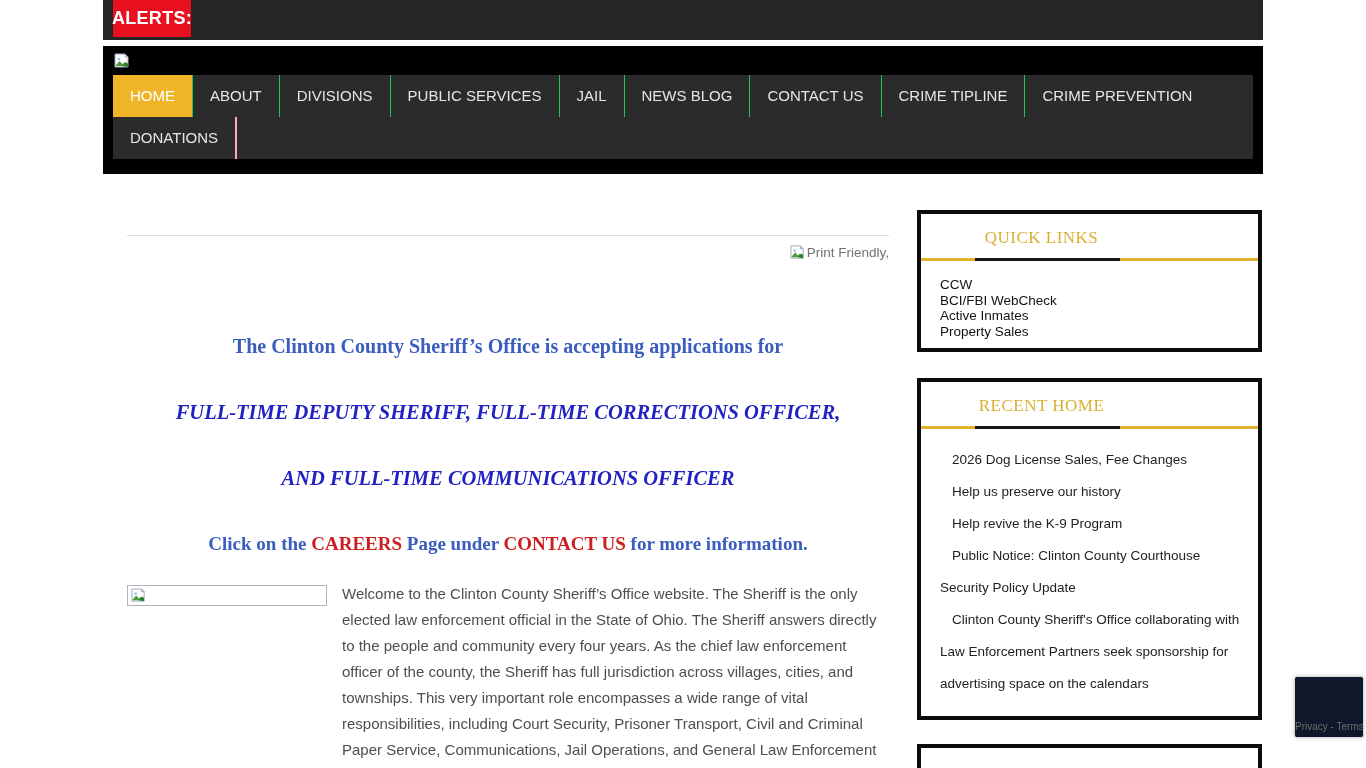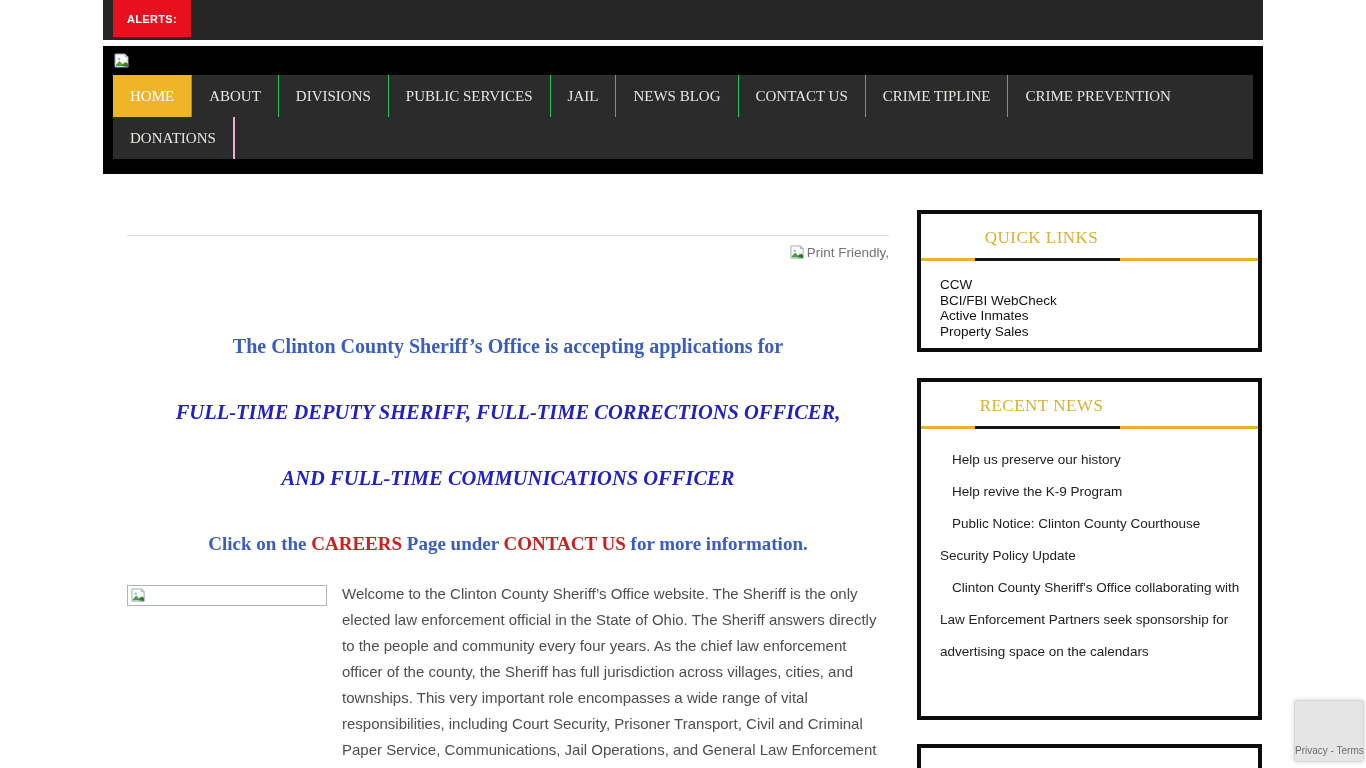--- a/index.html
+++ b/index.html
@@ -3,25 +3,25 @@
 <meta charset="utf-8">
 <style>
   * { margin: 0; padding: 0; box-sizing: border-box; }
   html, body { width: 1366px; height: 768px; background: #ffffff; }
   body { font-family: "Liberation Sans", sans-serif; overflow: hidden; }
   .page { position: relative; width: 1366px; height: 768px; background: #fff; overflow: hidden; }
 
   
   .topbar { position: absolute; left: 103px; top: 0; width: 1160px; height: 40px; background: #262626; }
   .alerts-btn { position: absolute; left: 10px; top: 0; width: 78px; height: 37px; background: #e8101e;
-    color: #fff; font-size: 11px; font-weight: bold; letter-spacing: .3px;
+    color: #fff; font-size: 18px; font-weight: bold; letter-spacing: .3px;
     display: flex; align-items: center; justify-content: center; cursor: pointer; }
 
   
-  .header { position: absolute; left: 103px; top: 46px; width: 1160px; height: 128px; background: #000; font-family: Liberation Serif, serif; }
+  .header { position: absolute; left: 103px; top: 46px; width: 1160px; height: 128px; background: #000; }
   .logo-broken { position: absolute; left: 11px; top: 7px; width: 16px; height: 16px; display: block; }
   .mainnav { position: absolute; left: 10px; top: 29px; width: 1140px; height: 84px; background: #2b2b2b;
     display: flex; flex-wrap: wrap; align-content: flex-start; }
   .nav-item { height: 42px; line-height: 42px; padding: 0 17px; color: #e8e5e1; font-size: 15px;
     cursor: pointer; white-space: nowrap; border-left: 1px solid #22c55e; }
   .nav-item:first-child { border-left: none; }
   .nav-item.active { background: #f0b428; color: #ffffff; border-left: none; }
   .nav-item.row2 { border-left: none; border-right: 2px solid #f9a8d4; }
 
   
@@ -53,22 +53,22 @@
     background: linear-gradient(to right, #e2b42e 0%, #e2b42e 16%, #151515 16%, #151515 59%, #e2b42e 59%, #e2b42e 100%); }
   .quicklinks-box { height: 142px; }
   .quicklinks-list { margin: 16px 14px 0 19px; }
   .quicklink { font-size: 13.5px; line-height: 15.5px; color: #121212; cursor: pointer; }
   .news-box { margin-top: 26px; height: 342px; }
   .news-list { margin: 15px 14px 0 19px; }
   .news-item { font-size: 13.5px; line-height: 32px; color: #222; text-indent: 12px; cursor: pointer; }
   .stub-box { margin-top: 24px; height: 80px; }
 
   
-  .recaptcha { position: absolute; left: 1294px; top: 700px; width: 70px; height: 62px;
-    background: #e5e5e5; border: 1px solid #d8d8d8; border-radius: 3px;
+  .recaptcha { position: absolute; left: 1294px; top: 676px; width: 70px; height: 62px;
+    background: #0f172a; border: 1px solid #d8d8d8; border-radius: 3px;
     box-shadow: 0 0 5px rgba(0,0,0,.18); z-index: 5; }
   .recaptcha .pt { position: absolute; left: 0; right: 0; bottom: 5px; text-align: center;
     font-size: 10px; color: #6d6d6d; white-space: nowrap; }
 </style>
 </head>
 <body>
 
 <svg width="0" height="0" style="position:absolute">
   <defs>
     <g id="broken-img-glyph">
@@ -139,23 +139,24 @@
       <div class="widget-rule"></div>
       <div class="quicklinks-list">
         <div class="quicklink">CCW</div>
         <div class="quicklink">BCI/FBI WebCheck</div>
         <div class="quicklink">Active Inmates</div>
         <div class="quicklink">Property Sales</div>
       </div>
     </div>
 
     <div class="widget news-box">
-      <div class="widget-title">RECENT NEWS</div>
+      <div class="widget-title">RECENT HOME</div>
       <div class="widget-rule"></div>
       <div class="news-list">
+        <div class="news-item">2026 Dog License Sales, Fee Changes</div>
         <div class="news-item">Help us preserve our history</div>
         <div class="news-item">Help revive the K-9 Program</div>
         <div class="news-item">Public Notice: Clinton County Courthouse Security Policy Update</div>
         <div class="news-item">Clinton County Sheriff's Office collaborating with Law Enforcement Partners seek sponsorship for advertising space on the calendars</div>
       </div>
     </div>
 
     <div class="widget stub-box"></div>
   </div>
 

